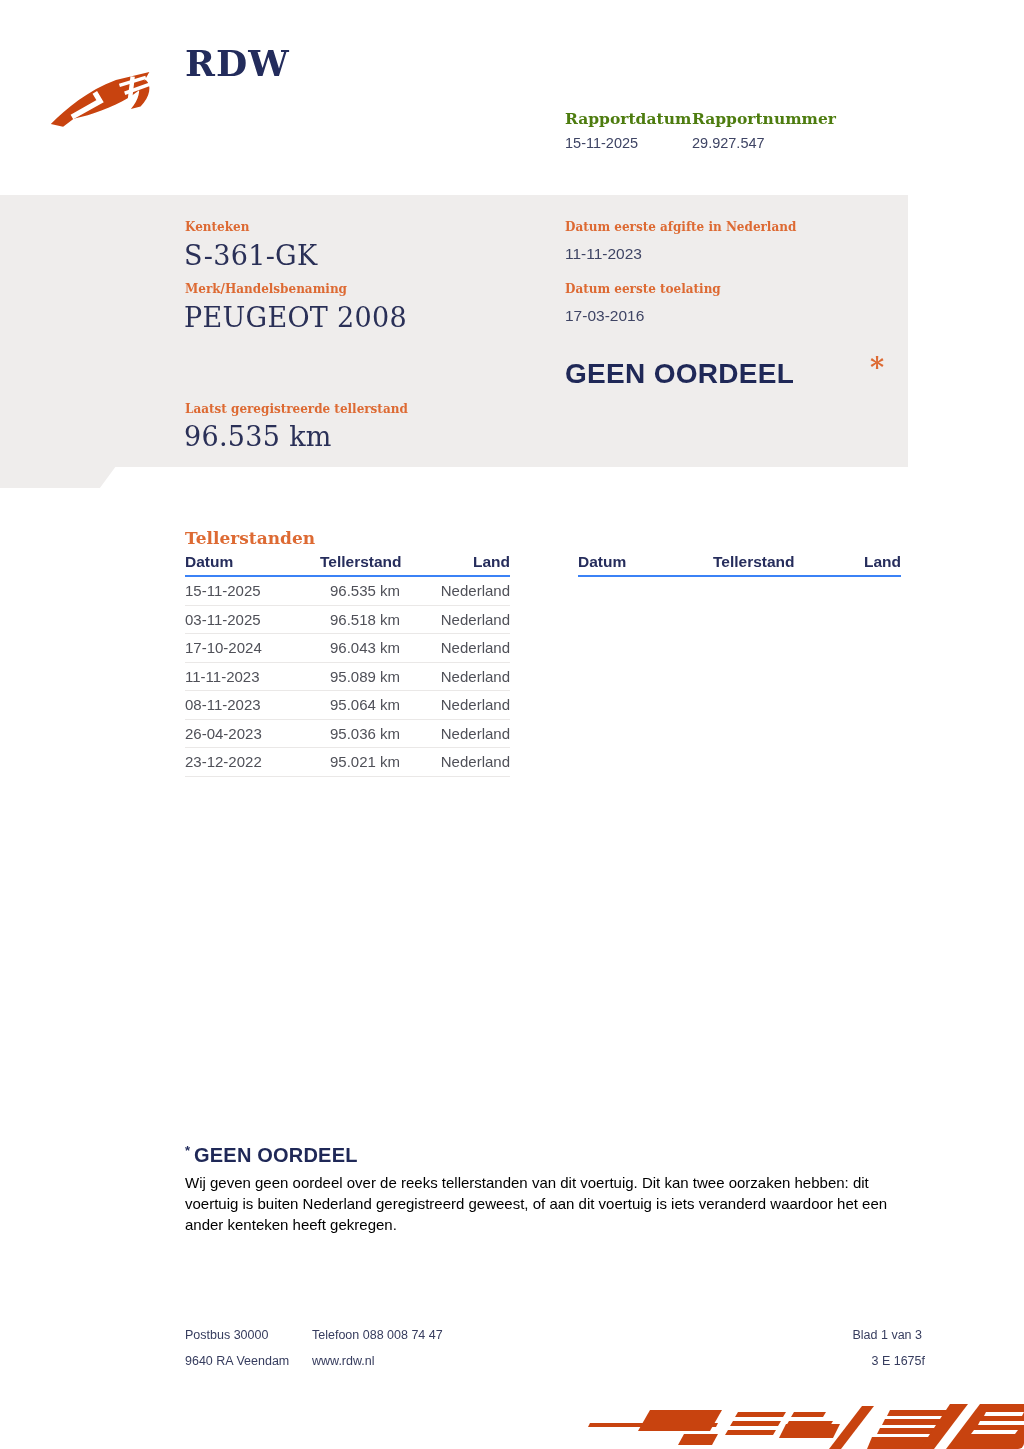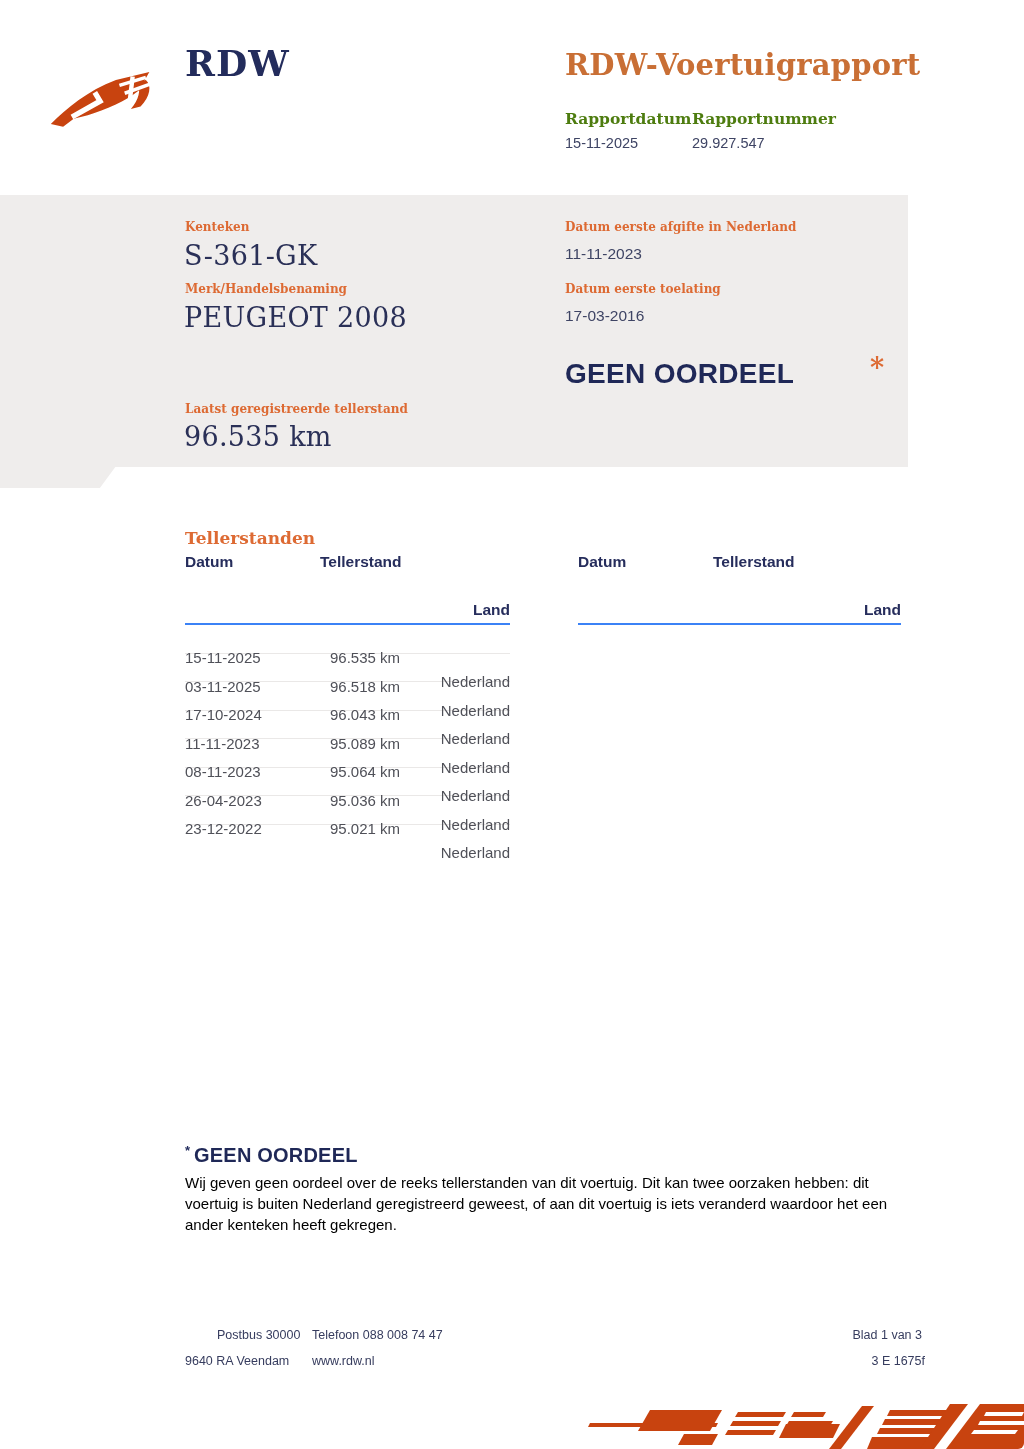--- a/index.html
+++ b/index.html
@@ -61,21 +61,21 @@
     display:grid;grid-template-columns:135px 80px 1fr;
     border-bottom:2px solid #3b82f6;padding-bottom:4px;
   }
   .th{font-weight:700;font-size:15.5px;color:#262d5c;}
   .trow{
     display:grid;grid-template-columns:135px 80px 1fr;
     height:27.5px;align-items:center;border-bottom:1px solid #eae8e7;
   }
   .tcell{font-size:15px;color:#4f5058;}
   .c1{text-align:right;}
-  .c2{text-align:right;margin-top:48px;}
+  .c2{text-align:right;}
 
   
   .fn-star{font-weight:700;font-size:13px;color:#242e5f;vertical-align:7px;margin-right:4px;}
   .fn-title{font-weight:700;font-size:20px;color:#1f2857;letter-spacing:.2px;}
   .fn-body{
     width:730px;font-size:15px;line-height:21px;color:#000000;
   }
 
   
   .foot{font-size:12.5px;color:#363c5e;}
@@ -95,21 +95,20 @@
       <g stroke="#ffffff" fill="none">
         <polyline points="34,70 66,52 60,42" stroke-width="6"></polyline>
         <line x1="88" y1="34" x2="118" y2="25" stroke-width="4"></line>
         <line x1="94" y1="43" x2="122" y2="33" stroke-width="4"></line>
         <line x1="103" y1="24" x2="99" y2="58" stroke-width="5"></line>
       </g>
     </svg>
   </span>
   <div class="abs wordmark" style="left:185px;top:42px;">RDW</div>
 
-  <div class="abs doc-title" style="left:565px;top:48px;">RDW-Voertuigrapport</div>
 
   <div class="abs meta-label" style="left:565px;top:109px;">Rapportdatum</div>
   <div class="abs meta-label" style="left:692px;top:109px;text-align:right;">Rapportnummer</div>
   <div class="abs meta-value" style="left:565px;top:135px;">15-11-2025</div>
   <div class="abs meta-value" style="left:692px;top:135px;">29.927.547</div>
 
   <div class="abs panel"></div>
 
   <div class="abs field-label" style="left:185px;top:220px;">Kenteken</div>
   <div class="abs field-value-big" style="left:184px;top:240px;">S-361-GK</div>
@@ -182,21 +181,21 @@
       <div class="th c1">Tellerstand</div>
       <div class="th c2">Land</div>
     </div>
   </div>
 
   <div class="abs" style="left:185px;top:1143px;">
     <span class="fn-star">*</span><span class="fn-title">GEEN OORDEEL</span>
   </div>
   <div class="abs fn-body" style="left:185px;top:1172px;">Wij geven geen oordeel over de reeks tellerstanden van dit voertuig. Dit kan twee oorzaken hebben: dit voertuig is buiten Nederland geregistreerd geweest, of aan dit voertuig is iets veranderd waardoor het een ander kenteken heeft gekregen.</div>
 
-  <div class="abs foot" style="left:185px;top:1328px;margin-left:32px;">Postbus 30000</div>
+  <div class="abs foot" style="left:185px;top:1328px;">Postbus 30000</div>
   <div class="abs foot" style="left:185px;top:1354px;">9640 RA Veendam</div>
   <div class="abs foot" style="left:312px;top:1328px;">Telefoon 088 008 74 47</div>
   <div class="abs foot" style="left:312px;top:1354px;">www.rdw.nl</div>
   <div class="abs foot foot-right" style="right:102px;top:1328px;width:150px;">Blad 1 van 3</div>
   <div class="abs foot foot-right" style="right:99px;top:1354px;width:150px;">3 E 1675f</div>
 
   <span class="abs" style="right:0;bottom:0;width:436px;height:49px;">
     <svg width="436" height="49" viewBox="0 0 436 49">
       <g fill="#c8430f">
         <polygon points="2,23 130,23 128,27 0,27"></polygon>

